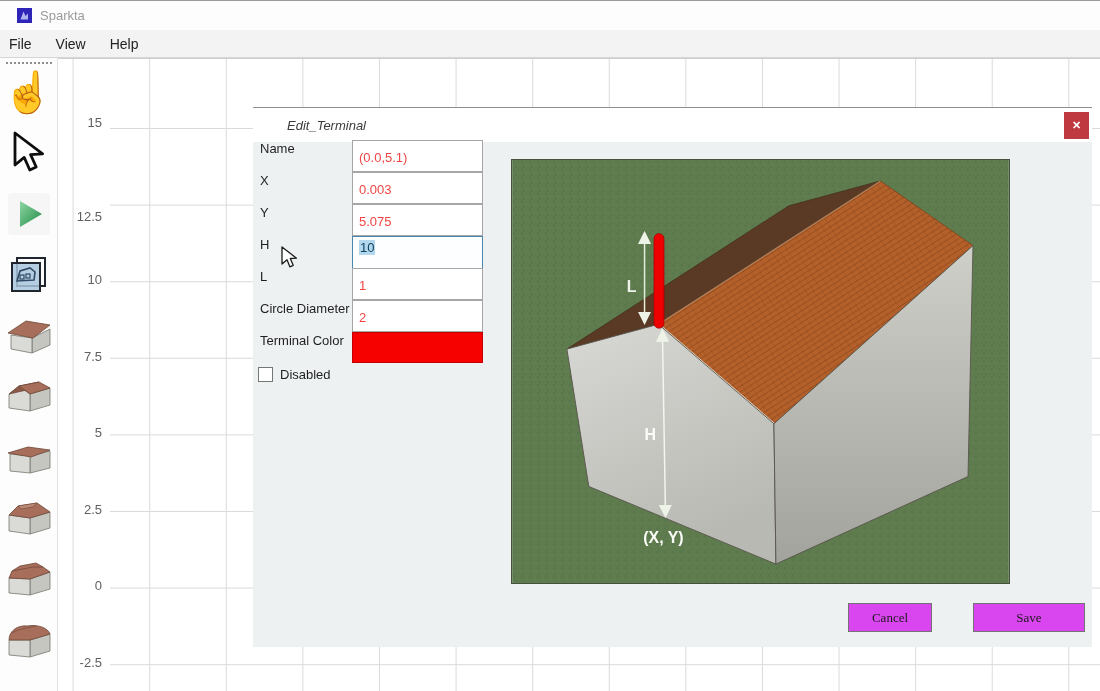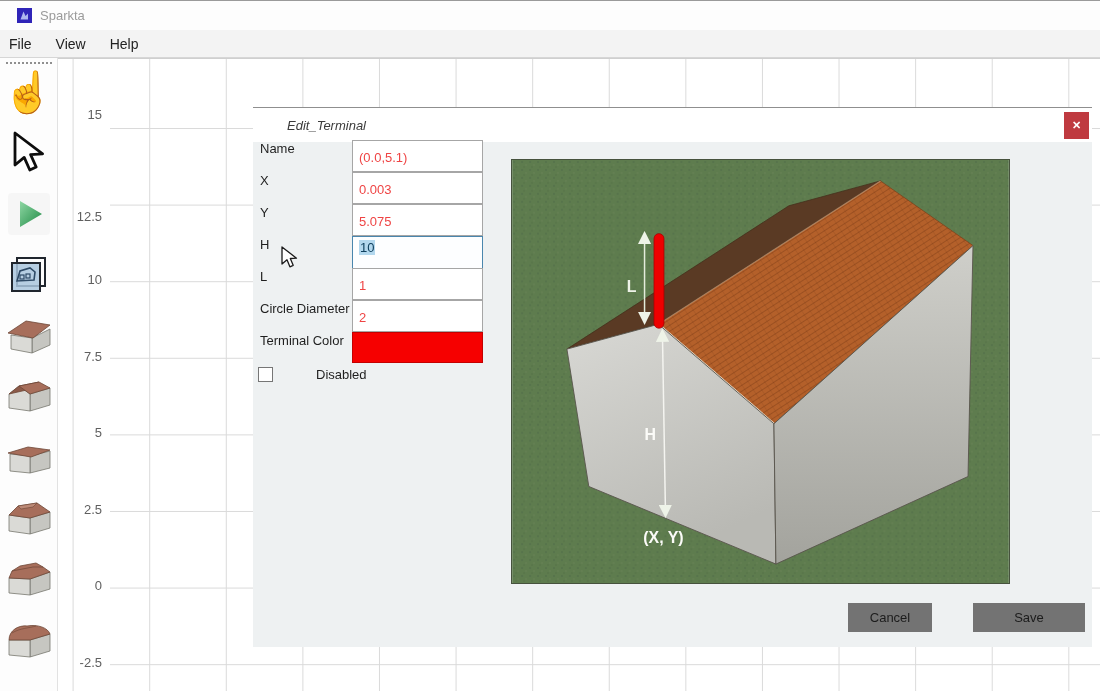--- a/index.html
+++ b/index.html
@@ -49,31 +49,31 @@
   .form-row { display:flex; height:32px; align-items:flex-start; }
   .form-label { width:99px; padding-left:7px; font-size:13px; color:#1f1f1f; }
   .form-input { width:131px; height:32px; margin-top:-1px; border:1px solid #a6a6a6; background:#fff;
     font-family:"Liberation Sans", sans-serif; font-size:13px; color:#ef4444;
     padding:3px 0 0 6px; outline:none; align-self:flex-start; }
   .form-input-focused { width:131px; height:33px; margin-top:-1px; border:1px solid #4a86ad;
     background:#fdfeff; font-size:13px; padding:3px 0 0 6px; align-self:flex-start; }
   .sel-text { background:#b3d8ee; color:#10405e; padding:0 1px; }
   .color-swatch { width:131px; height:31px; margin-top:-1px; border:1px solid #c40000;
     align-self:flex-start; cursor:pointer; }
-  .checkbox-row { position:absolute; left:5px; top:259px; display:flex; align-items:flex-start;gap:36px; }
+  .checkbox-row { position:absolute; left:5px; top:259px; display:flex; align-items:flex-start; }
   .checkbox { width:15px; height:15px; background:#fff; border:1px solid #767676; cursor:pointer; }
   .checkbox-label { font-size:13px; margin-left:7px; color:#1f1f1f; }
 
   .preview { position:absolute; left:258px; top:51px; width:499px; height:425px;
     border:1px solid #46523d; }
   .preview svg { display:block; }
   .preview text { font-family:"Liberation Sans", sans-serif; font-weight:bold; }
 
-  .btn { position:absolute; height:29px; background:#737373; border:1px solid #737373;
-    font-family:Liberation Sans, sans-serif; font-size:13px; color:#1c1c1c; cursor:pointer; }
+  .btn { position:absolute; height:29px; background:#d946ef; border:1px solid #737373;
+    font-family:Liberation Serif, serif; font-size:13px; color:#1c1c1c; cursor:pointer; }
   .btn-cancel { left:595px; top:495px; width:84px; }
   .btn-save  { left:720px; top:495px; width:112px; }
 
   .mouse-cursor { position:absolute; left:281px; top:246px; z-index:50; pointer-events:none; }
 </style>
 </head>
 <body>
 
 <div class="titlebar">
   <svg width="15" height="15" viewBox="0 0 15 15">
@@ -169,21 +169,21 @@
       <polygon points="3,20 24,20 24,37 3,35" fill="#dadad6" stroke="#77776f" stroke-width="0.8"></polygon>
       <path d="M3 20 C3 10 13 5 21 6 C32 4 42 8 44 14 L24 20 Z" fill="#a76e5b" stroke="#6d4636" stroke-width="0.8"></path>
       <path d="M6 13 C14 8 24 8 30 6" fill="none" stroke="#6d4636" stroke-width="0.6"></path>
     </svg>
   </button>
 </div>
 
 <div class="canvas">
   <div class="vlines"></div>
   <div class="hlines"></div>
-  <span class="ytick" style="top:48px">15</span>
+  <span class="ytick" style="top:56px">15</span>
   <span class="ytick" style="top:150px">12.5</span>
   <span class="ytick" style="top:213px">10</span>
   <span class="ytick" style="top:290px">7.5</span>
   <span class="ytick" style="top:366px">5</span>
   <span class="ytick" style="top:443px">2.5</span>
   <span class="ytick" style="top:519px">0</span>
   <span class="ytick" style="top:596px">-2.5</span>
 </div>
 
 <div class="dialog">

